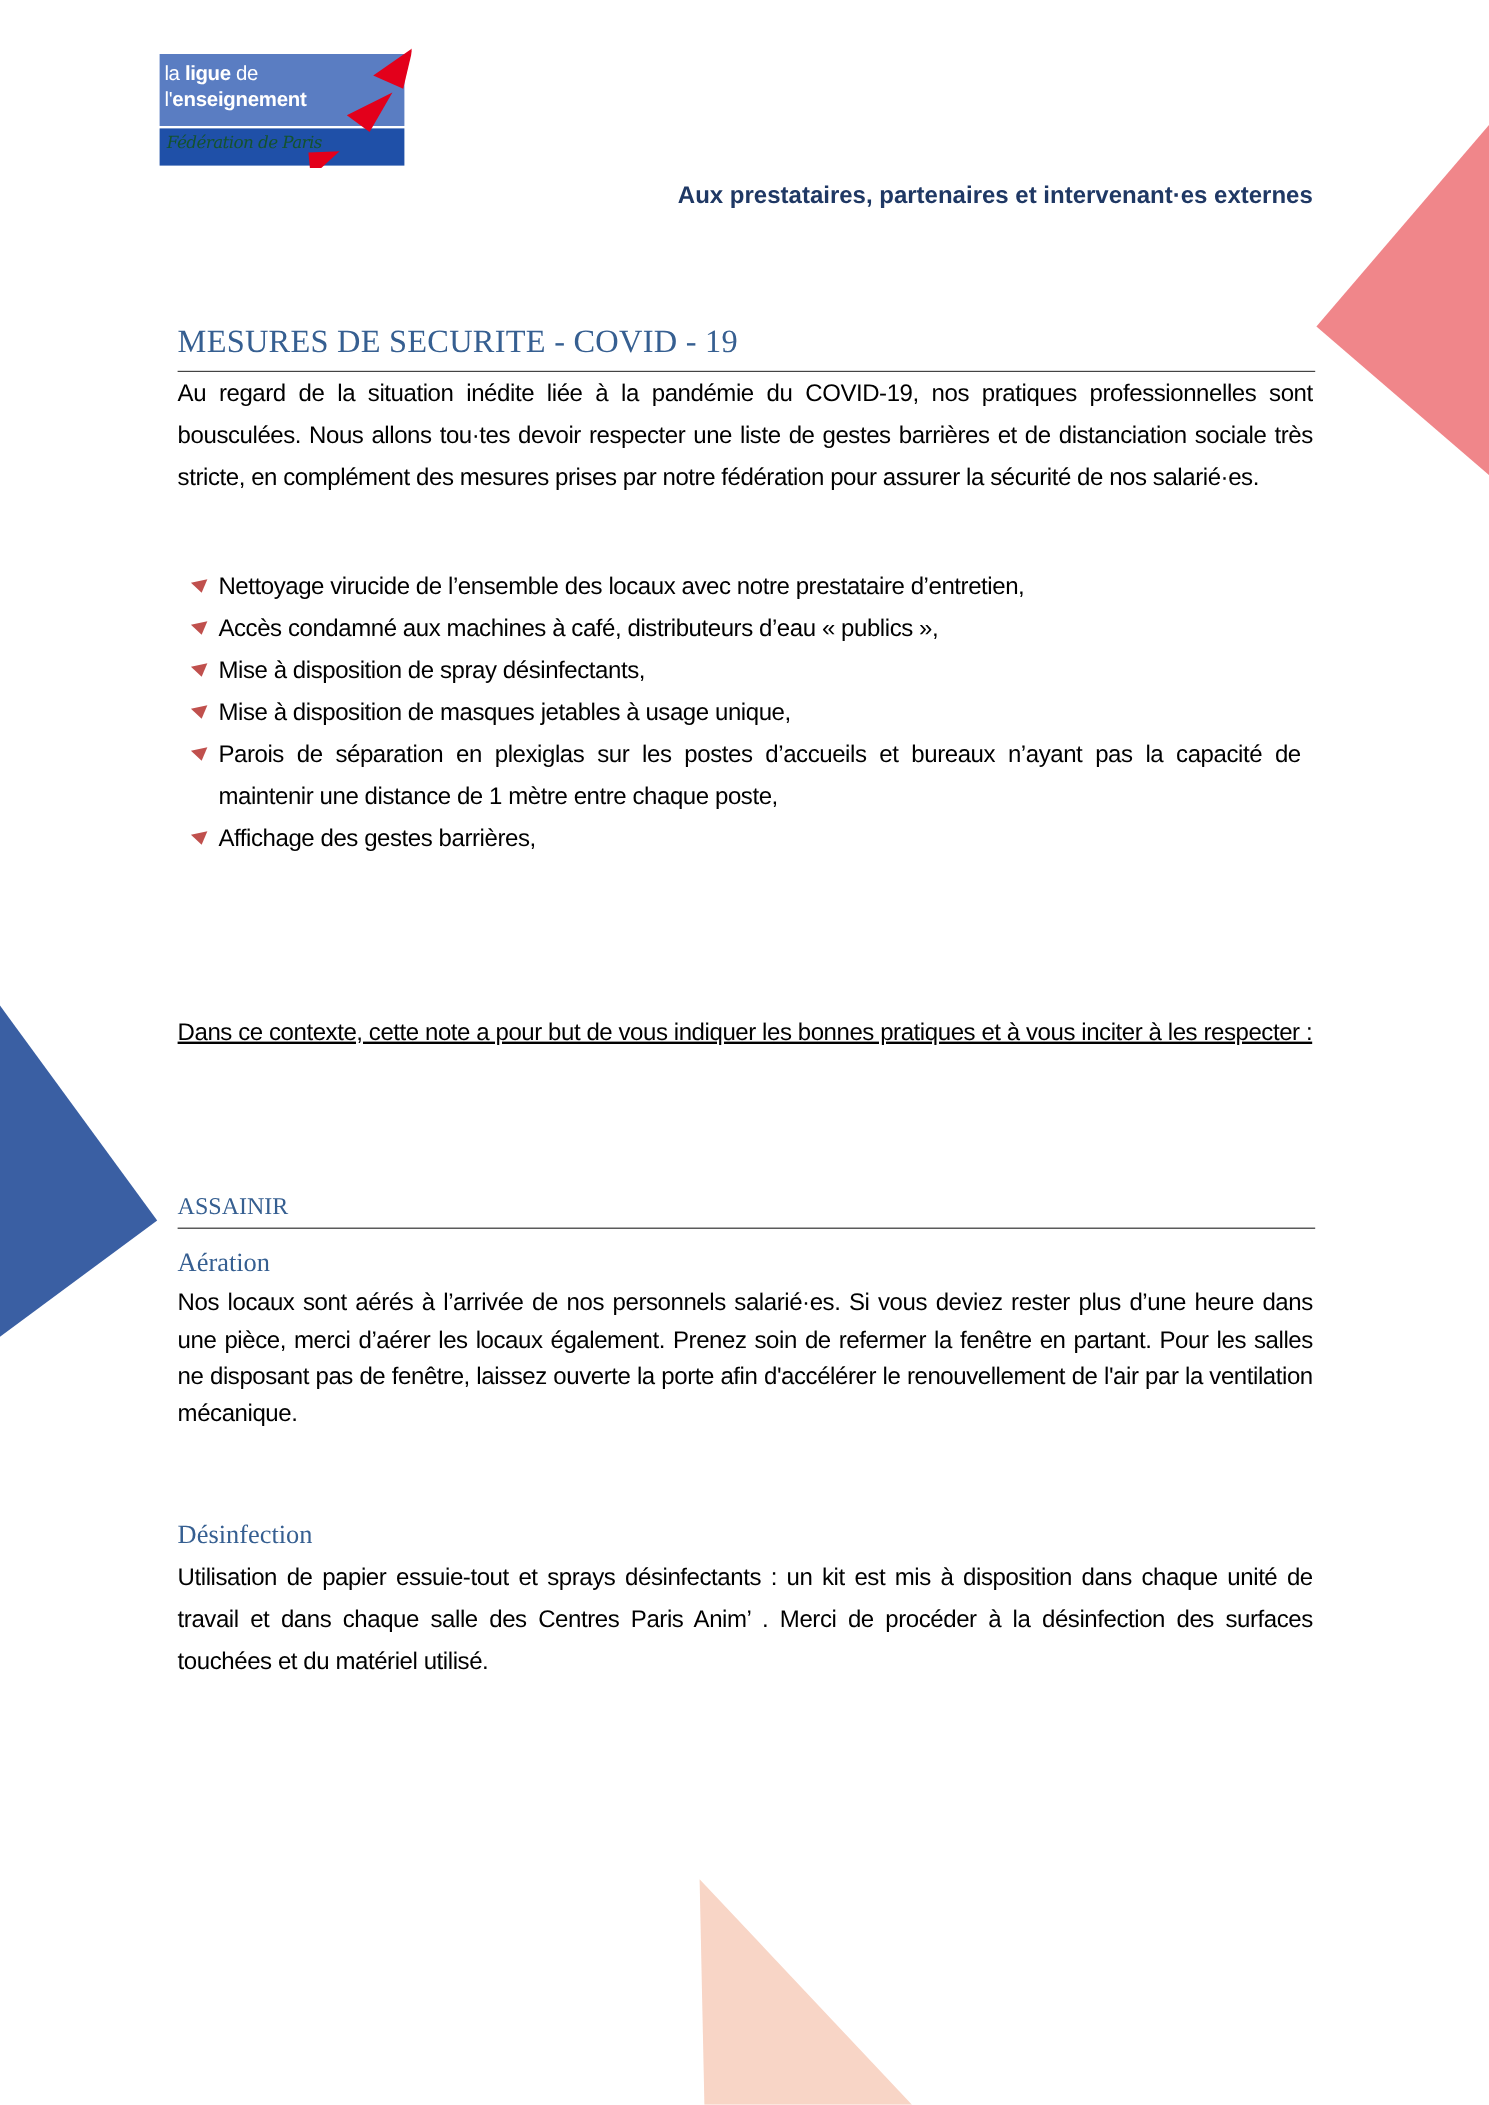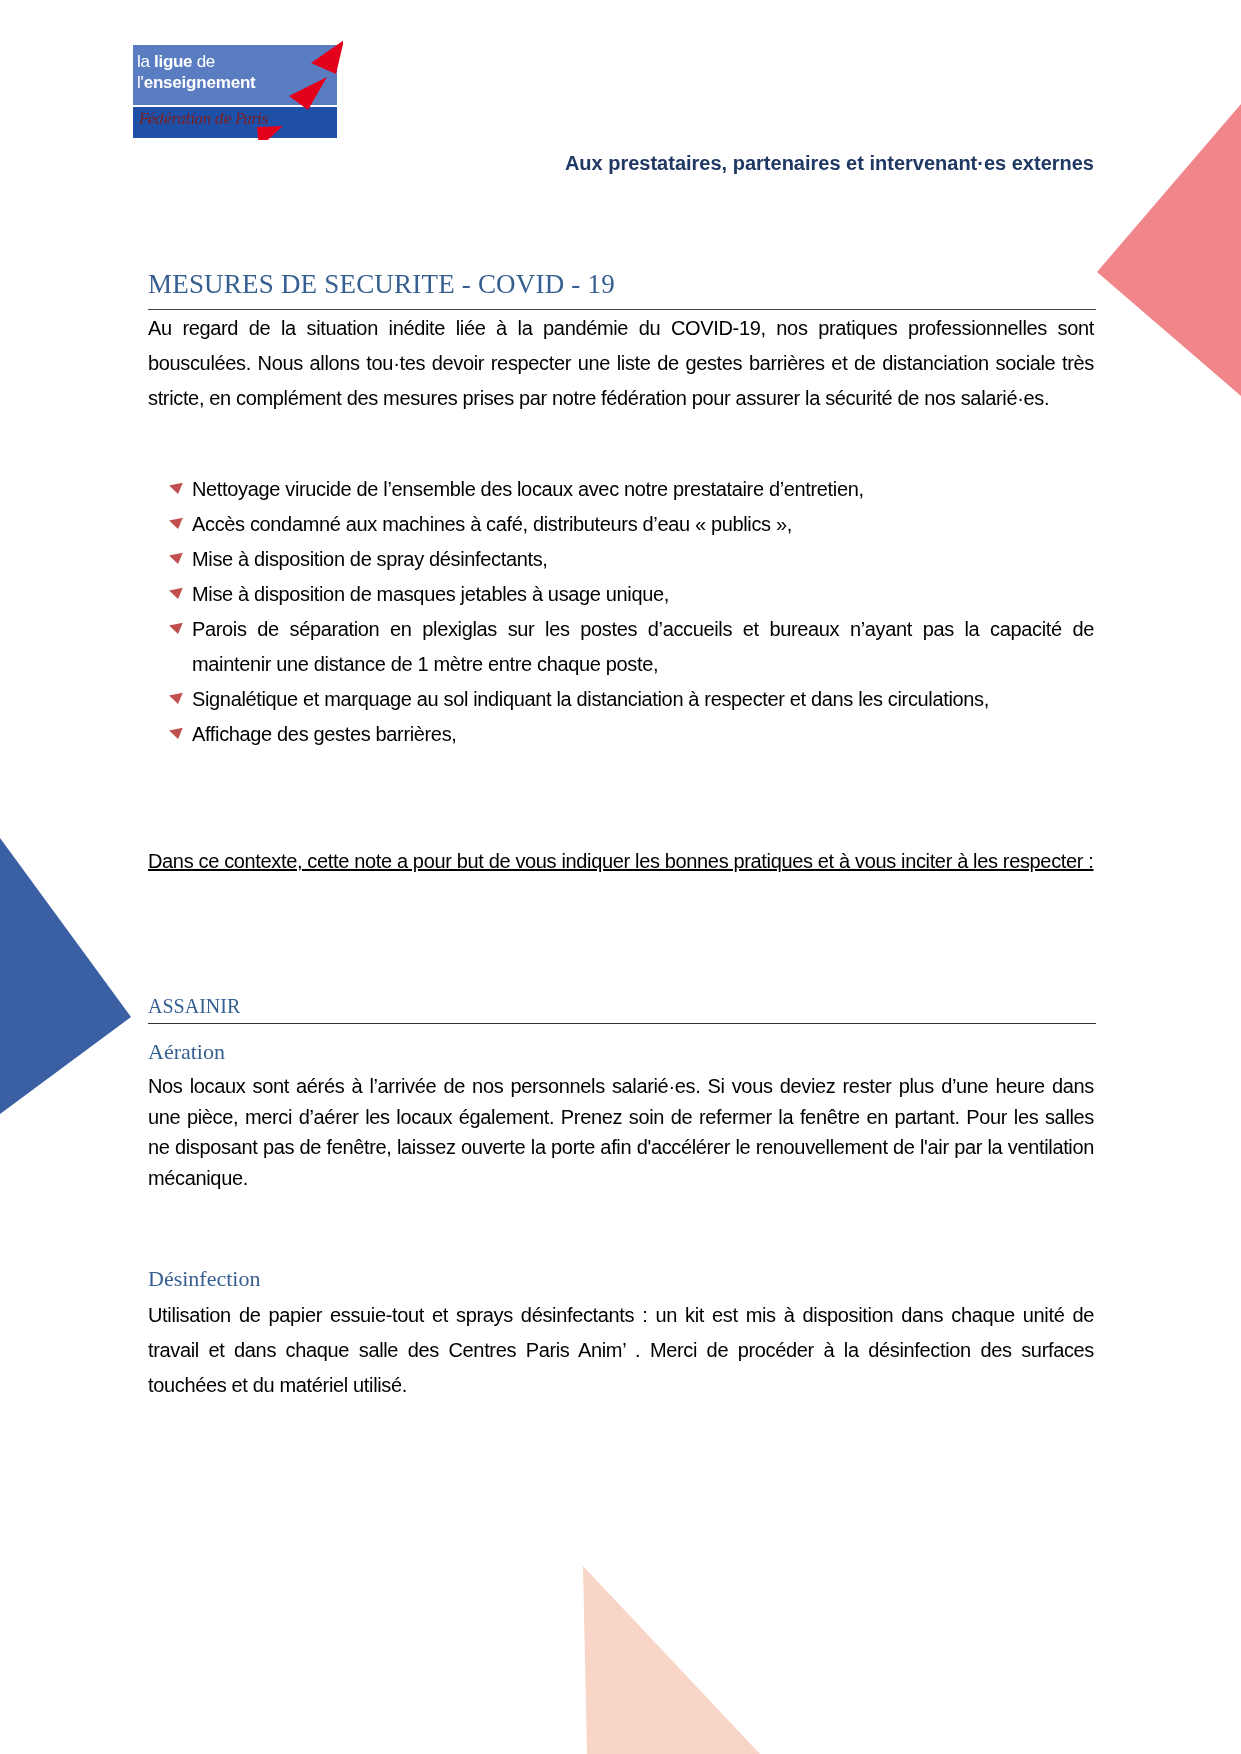--- a/index.html
+++ b/index.html
@@ -27,21 +27,21 @@
       position: absolute; left: 4px; top: 8px; color: #fff;
       font-size: 17px; line-height: 18px; letter-spacing: -0.3px;
     }
     .logo-line1 b { font-weight: bold; }
     .logo-line2 {
       position: absolute; left: 4px; top: 28px; color: #fff;
       font-size: 17px; line-height: 20px; font-weight: bold; letter-spacing: -0.2px;
     }
     .logo-line2 .light { font-weight: normal; }
     .logo-script {
-      position: absolute; left: 6px; top: 66px; color: #7f1d1d;
+      position: absolute; left: 6px; top: 66px; color: #14532d;
       font-family: "DejaVu Serif", serif; font-style: italic;
       font-size: 14px; letter-spacing: -0.5px; text-align: right;
     }
     .logo svg { position: absolute; left: 0; top: -5px; }
 
     
     .recipient {
       position: absolute; right: 147px; top: 148px; width: 620px;
       text-align: right; color: #1f3864; font-weight: bold;
       font-size: 20px; line-height: 30px;
@@ -54,21 +54,21 @@
       color: #365f91; font-size: 27px; line-height: 40px;
       border-bottom: 1.5px solid #444; padding-bottom: 5px;
       letter-spacing: 0.2px;
     }
     .para {
       font-size: 20px; line-height: 35px; text-align: justify;
       margin: 0; letter-spacing: -0.35px;
     }
     .p1 { position: absolute; left: 148px; top: 311px; width: 946px; }
     .bullets {
-      position: absolute; left: 170px; top: 472px; width: 924px;
+      position: absolute; left: 160px; top: 472px; width: 924px;
       list-style: none; margin: 0; padding: 0;
     }
     .bullets li {
       position: relative; padding-left: 22px; font-size: 20px; line-height: 35px;
       text-align: justify; letter-spacing: -0.35px;
     }
     .bullets .marker {
       position: absolute; left: 0; top: 12px; width: 0; height: 0;
       border-left: 7px solid transparent; border-right: 7px solid transparent;
       border-top: 10px solid #c0504d;
@@ -121,21 +121,20 @@
 <div class="h1">MESURES DE SECURITE - COVID - 19</div>
 
 <p class="para p1">Au regard de la situation inédite liée à la pandémie du COVID-19, nos pratiques professionnelles sont bousculées. Nous allons tou·tes devoir respecter une liste de gestes barrières et de distanciation sociale très stricte, en complément des mesures prises par notre fédération pour assurer la sécurité de nos salarié·es.</p>
 
 <ul class="bullets">
   <li><span class="marker"></span><span>Nettoyage virucide de l’ensemble des locaux avec notre prestataire d’entretien,</span></li>
   <li><span class="marker"></span><span>Accès condamné aux machines à café, distributeurs d’eau « publics »,</span></li>
   <li><span class="marker"></span><span>Mise à disposition de spray désinfectants,</span></li>
   <li><span class="marker"></span><span>Mise à disposition de masques jetables à usage unique,</span></li>
   <li><span class="marker"></span><span>Parois de séparation en plexiglas sur les postes d’accueils et bureaux n’ayant pas la capacité de maintenir une distance de 1 mètre entre chaque poste,</span></li>
-  <li><span class="marker"></span><span>Signalétique et marquage au sol indiquant la distanciation à respecter et dans les circulations,</span></li>
   <li><span class="marker"></span><span>Affichage des gestes barrières,</span></li>
 </ul>
 
 <p class="para p2">Dans ce contexte, cette note a pour but de vous indiquer les bonnes pratiques et à vous inciter à les respecter :</p>
 
 <div class="h2">ASSAINIR</div>
 
 <div class="h3 h3-aeration">Aération</div>
 <p class="para p3">Nos locaux sont aérés à l’arrivée de nos personnels salarié·es. Si vous deviez rester plus d’une heure dans une pièce, merci d’aérer les locaux également. Prenez soin de refermer la fenêtre en partant. Pour les salles ne disposant pas de fenêtre, laissez ouverte la porte afin d'accélérer le renouvellement de l'air par la ventilation mécanique.</p>
 

